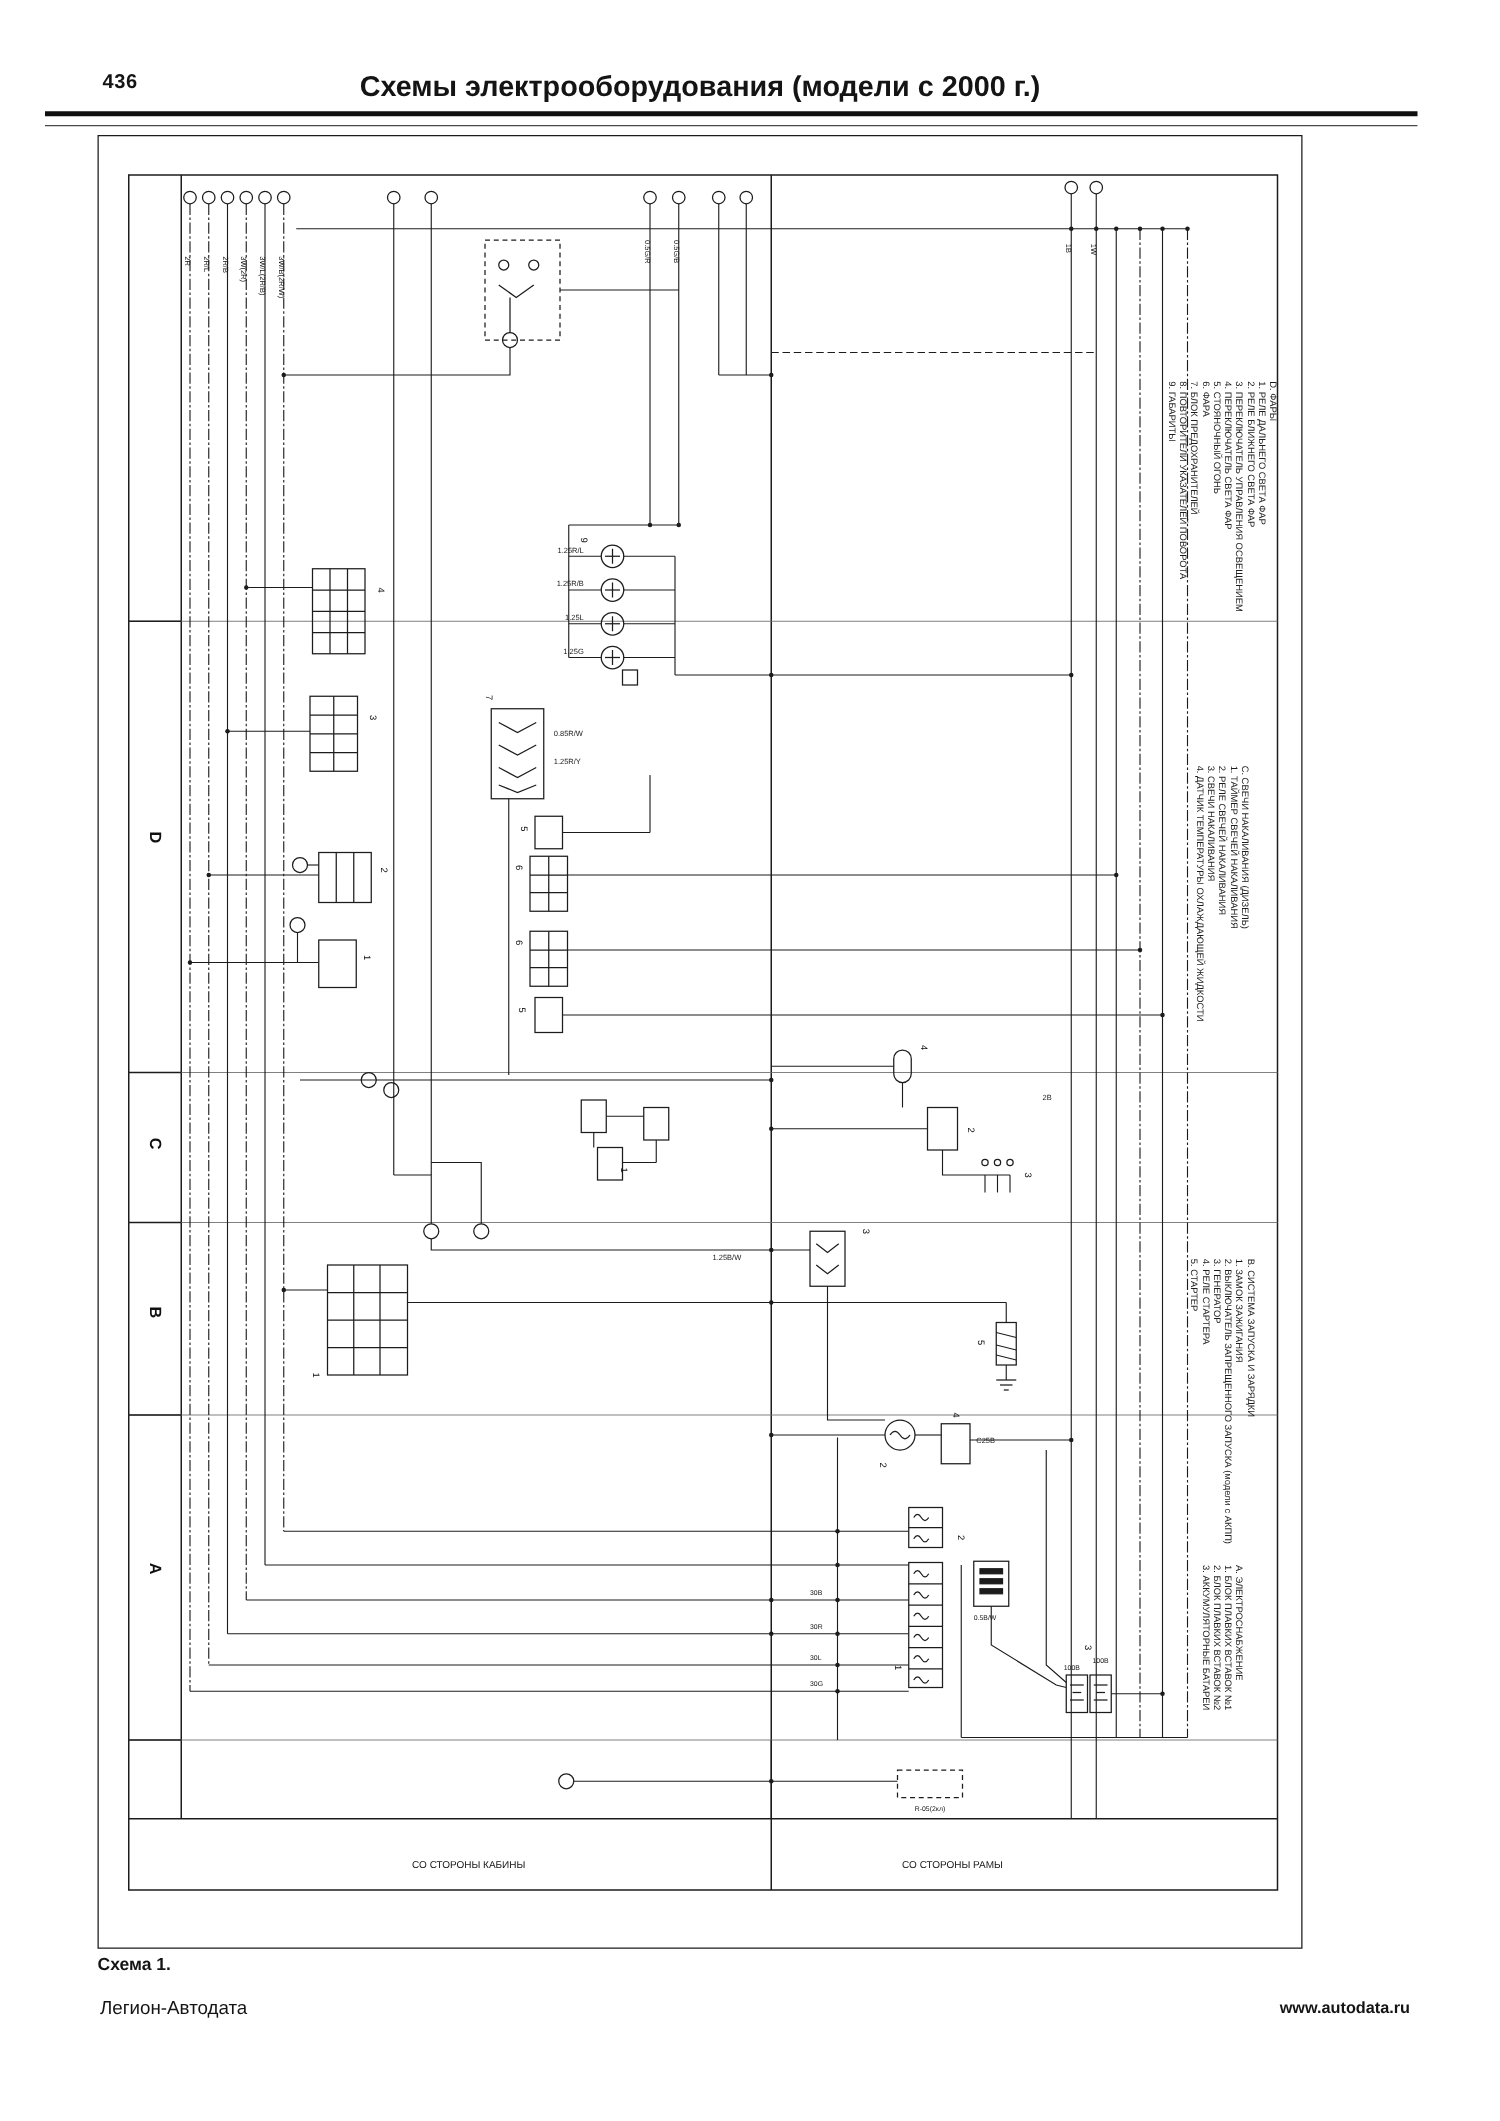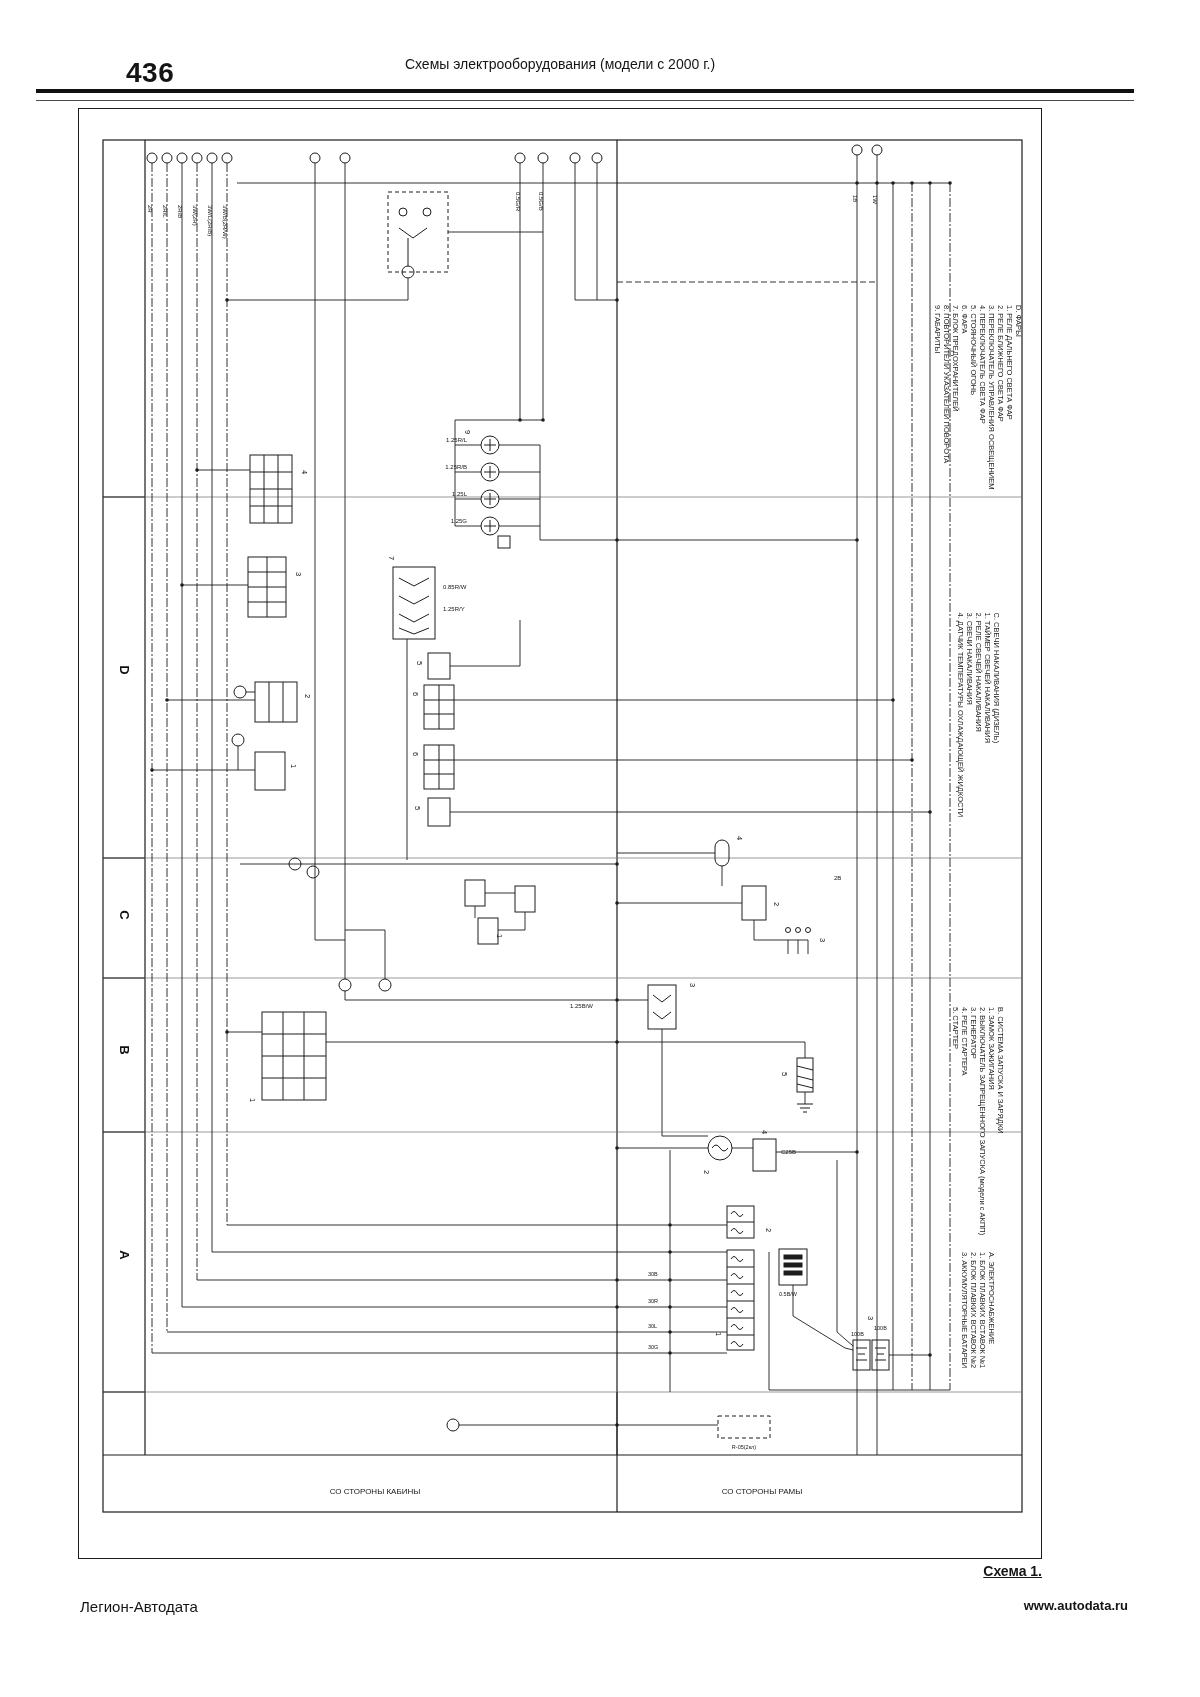--- a/index.html
+++ b/index.html
@@ -1,26 +1,26 @@
 <!DOCTYPE html>
 <html><head>
 <meta charset="utf-8">
 <style>
   html,body{margin:0;padding:0;background:#ffffff;}
   body{width:1200px;height:1697px;position:relative;overflow:hidden;
        font-family:"Liberation Sans",sans-serif;color:#141414;}
   .abs{position:absolute;}
   
-  .page-number{left:82px;top:57px;font-size:28px;font-weight:bold;letter-spacing:.5px;margin-left:44px;}
-  .page-title{left:180px;top:56px;width:760px;text-align:center;font-size:14px;font-weight:normal;}
+  .page-number{left:82px;top:57px;font-size:16px;font-weight:bold;letter-spacing:.5px;}
+  .page-title{left:180px;top:56px;width:760px;text-align:center;font-size:23px;font-weight:bold;}
   .header-rule{left:36px;top:89px;width:1098px;height:7px;border-top:4px solid #101010;border-bottom:1px solid #4a4a4a;}
   
   .diagram-box{left:78px;top:108px;width:962px;height:1449px;border:1.5px solid #1c1c1c;background:#fff;}
   
-  .caption{left:78px;top:1563px;width:964px;text-align:right;font-size:14px;font-weight:bold;text-decoration:underline;}
+  .caption{left:78px;top:1563px;width:964px;text-align:left;font-size:14px;font-weight:bold;}
   .footer-left{left:80px;top:1598px;font-size:15px;font-weight:normal;}
   .footer-right{right:72px;top:1598px;font-size:13px;font-weight:bold;}
   
   .legend{position:absolute;font-size:7.5px;line-height:9px;color:#1d1d1d;transform:rotate(90deg);white-space:nowrap;}
   .legend div{height:9px;}
   .legend-d{left:873px;top:365px;width:210px;height:90px;}
   .legend-c{left:878px;top:690px;width:200px;height:45px;}
   .legend-b{left:878px;top:1080px;width:200px;height:54px;}
   .legend-a{left:903px;top:1309px;width:150px;height:36px;}
   

